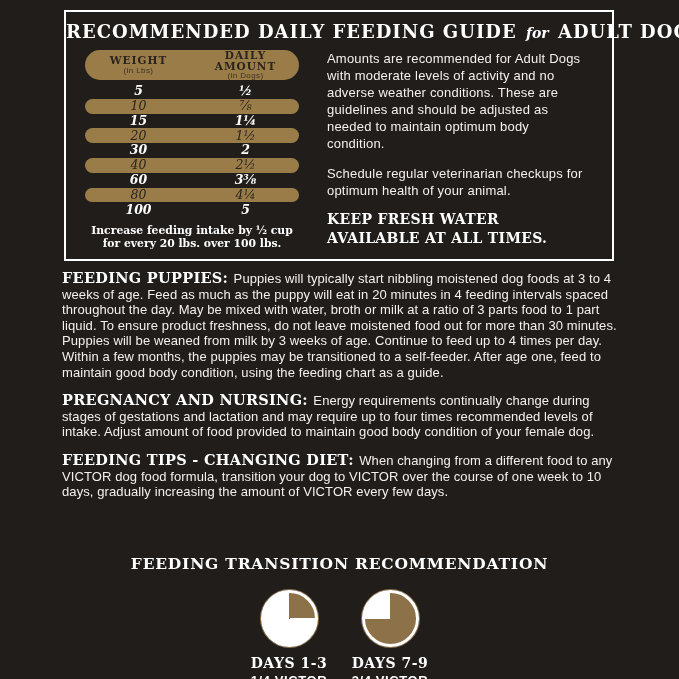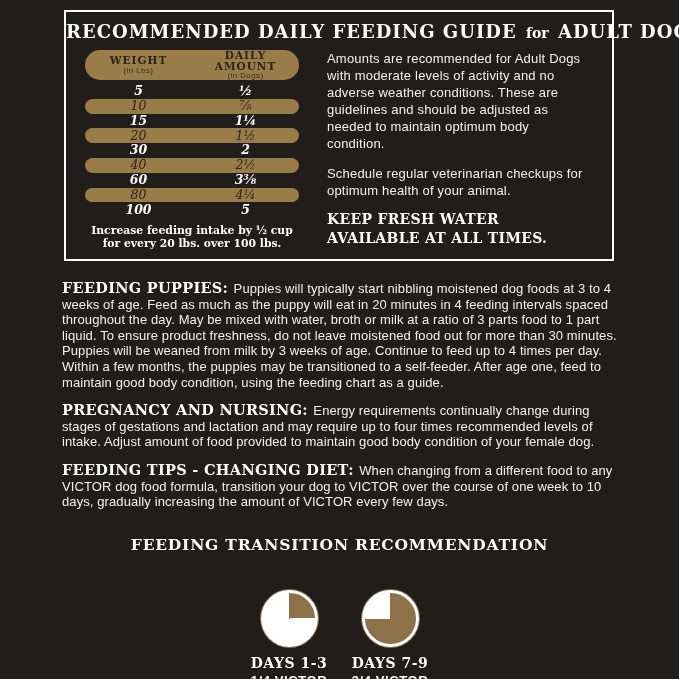--- a/index.html
+++ b/index.html
@@ -24,21 +24,21 @@
     position:absolute;left:64px;top:10px;width:550px;height:251px;
     border:2px solid var(--white);
   }
   .guide-title{
     margin-top:9px;text-align:center;
     font-family:"DejaVu Serif",serif;font-weight:bold;
     font-size:18px;letter-spacing:1px;color:var(--white);
     white-space:nowrap;
   }
   .guide-title .for-word{
-    font-weight:bold;font-size:14px;
+    font-style:italic;font-weight:bold;font-size:14px;
     letter-spacing:0;text-transform:none;margin:16px 2px;
   }
   .guide-content{display:flex;margin-top:8px;padding-left:19px;}
   
   .table-col{width:214px;flex:none;}
   .thead-pill{
     background:var(--tan);border-radius:15px;height:30px;
     display:flex;align-items:center;
   }
   .thead-cell{flex:1;text-align:center;line-height:1;}
@@ -70,30 +70,30 @@
   .note-p{
     font-size:13px;line-height:17px;letter-spacing:.2px;color:var(--body-text);
   }
   .note-p + .note-p{margin-top:13px;}
   .water-note{
     margin-top:11px;
     font-family:"DejaVu Serif",serif;font-weight:bold;
     font-size:14px;line-height:19px;letter-spacing:.3px;color:var(--white);
   }
   
-  .sections{position:absolute;left:62px;top:280px;width:560px;}
+  .sections{position:absolute;left:62px;top:270px;width:560px;}
   .section{margin-bottom:12px;font-size:13px;line-height:15.6px;}
   .section-heading{
     font-family:"DejaVu Serif",serif;font-weight:bold;
     font-size:14.5px;letter-spacing:.3px;color:var(--white);
   }
   .section-body{letter-spacing:.1px;color:var(--body-text);}
   
   .transition-heading{
-    position:absolute;top:535px;left:0;width:100%;text-align:center;
+    position:absolute;top:554px;left:0;width:100%;text-align:center;
     font-family:"DejaVu Serif",serif;font-weight:bold;
     font-size:15.5px;letter-spacing:.8px;color:var(--white);
   }
   .pie-row{
     position:absolute;top:590px;left:50%;transform:translateX(-50%);
     display:flex;
   }
   .pie-item{width:101px;display:flex;flex-direction:column;align-items:center;}
   .pie{
     width:57px;height:57px;border-radius:50%;

